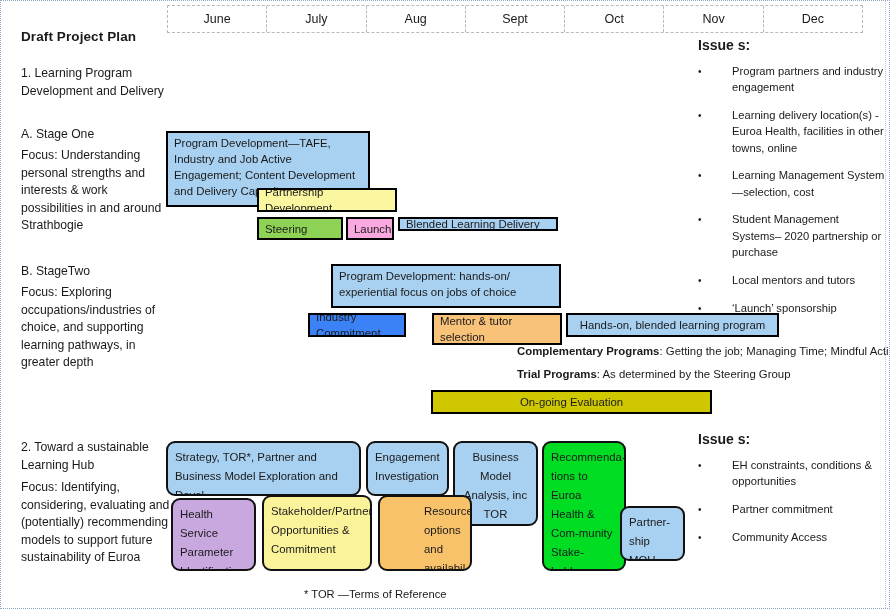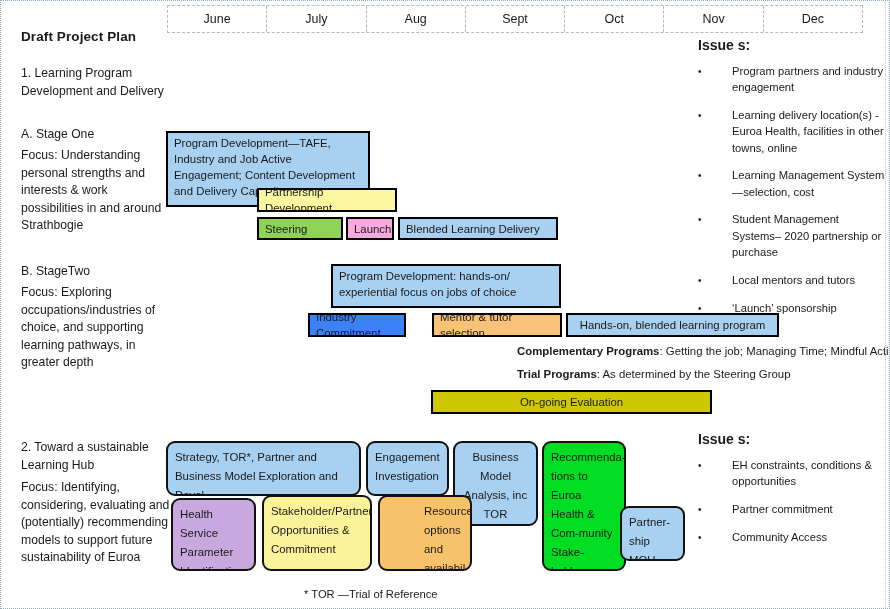--- a/index.html
+++ b/index.html
@@ -140,33 +140,33 @@
   </div>
 
   <div class="bar" style="left:256px; top:216px; width:86px; height:23px; background:#8ed356;">
     <span>Steering</span>
   </div>
 
   <div class="bar" style="left:345px; top:216px; width:48px; height:23px; background:#f9a8e0;">
     <span>Launch</span>
   </div>
 
-  <div class="bar" style="left:397px; top:216px; width:160px; height:23px; background:#a8d0f0;">
+  <div class="bar" style="left:397px; top:216px; width:160px; height:14px; background:#a8d0f0;">
     <span>Blended Learning Delivery</span>
   </div>
 
   <div class="bar top" style="left:330px; top:263px; width:230px; height:44px; background:#a8d0f0;">
     <span>Program Development: hands-on/ experiential focus on jobs of choice</span>
   </div>
 
   <div class="bar" style="left:307px; top:312px; width:98px; height:24px; background:#3b82f6;">
     <span>Industry Commitment</span>
   </div>
 
-  <div class="bar" style="left:431px; top:312px; width:130px; height:24px; background:#f8c278;">
+  <div class="bar" style="left:431px; top:312px; width:130px; height:32px; background:#f8c278;">
     <span>Mentor &amp; tutor selection</span>
   </div>
 
   <div class="bar center" style="left:565px; top:312px; width:213px; height:24px; background:#a8d0f0;">
     <span>Hands-on, blended learning program</span>
   </div>
 
   <div class="note" style="left:516px; top:342px;">
     <b>Complementary Programs</b><span>: Getting the job; Managing Time; Mindful Action</span>
   </div>
@@ -249,17 +249,17 @@
     <div class="issue-row">
       <span class="dot">•</span>
       <span class="txt">Partner commitment</span>
     </div>
     <div class="issue-row">
       <span class="dot">•</span>
       <span class="txt">Community Access</span>
     </div>
   </div>
 
-  <div class="footnote" style="left:303px; top:587px;">* TOR —Trial of Reference</div>
+  <div class="footnote" style="left:303px; top:587px;">* TOR —Terms of Reference</div>
 
   <div class="right-rule" style="left:884px;"></div>
 
 </div>
 
 </body></html>

